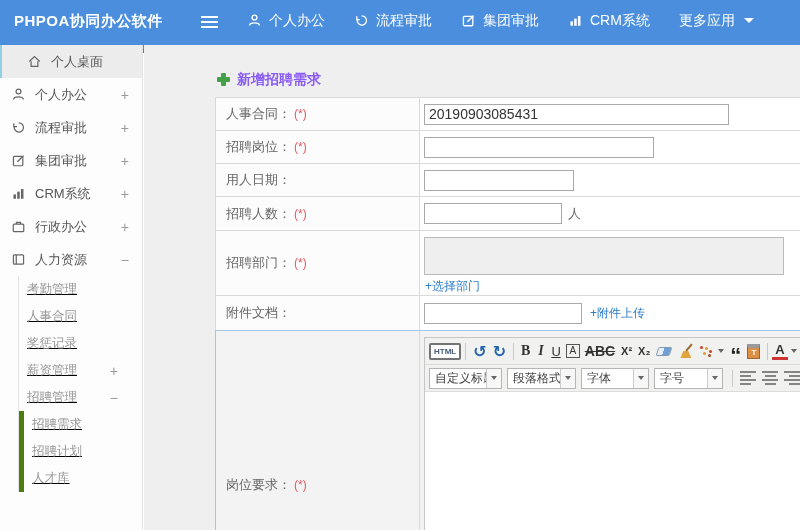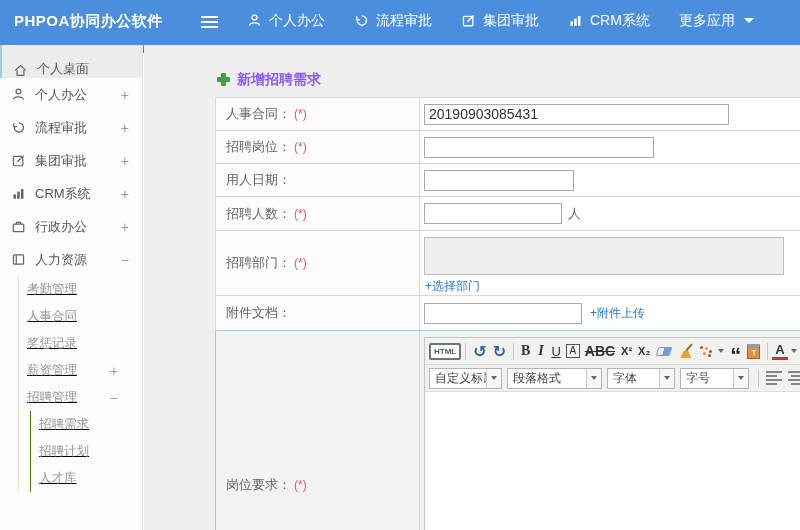--- a/index.html
+++ b/index.html
@@ -14,24 +14,24 @@
   .hamburger { position:absolute; left:201px; top:16px; width:17px; height:12px;
     background:repeating-linear-gradient(to bottom,#fff 0 2px,transparent 2px 5px); }
   .topnav { position:absolute; left:247px; top:0; height:41px; display:flex; align-items:center; gap:29px; }
   .nav-item { display:flex; align-items:center; gap:7px; color:#fff; font-size:14px; cursor:pointer; white-space:nowrap; }
   .caret-down { width:0; height:0; border-left:5px solid transparent; border-right:5px solid transparent; border-top:5px solid #fff; margin-left:2px; }
 
   
   .sidebar { position:absolute; left:0; top:45px; width:143px; height:485px; background:#fdfdfd; border-right:1px solid #e2e2e2; }
   .side-item { position:relative; height:33px; display:flex; align-items:center; padding-left:11px; color:#555; font-size:13px; cursor:pointer; }
   .side-item svg { margin-right:9px; flex:none; }
-  .side-item.active { background:#ececec; border-left:2px solid #92cfe4; padding-left:11px;align-items:flex-end; }
+  .side-item.active { background:#ececec; border-left:2px solid #92cfe4; padding-left:25px; }
   .expander { position:absolute; right:13px; color:#9a9a9a; font-size:14px; line-height:1; }
   .sub1 { margin-left:18px; border-left:1px solid #e3e3e3;text-decoration:underline; }
-  .sub2 { margin-left:11px; border-left:1px solid #4d7c0f; }
+  .sub2 { border-left:5px solid #4d7c0f; }
   .side-sub { position:relative; height:27px; display:flex; align-items:center; padding-left:8px; color:#979797; font-size:12.5px; cursor:pointer; }
   .side-sub .expander { right:24px; }
 
   
   .main { position:absolute; left:144px; top:45px; width:760px; height:485px; background:#efefef; }
   .page-title { display:flex; align-items:center; gap:7px; padding:17px 0 0 73px; height:52px; }
   .page-title .title-text { font-size:14px; font-weight:bold; color:#8b5cf6; }
   .plus-ic { position:relative; width:13px; height:13px; flex:none; }
   .plus-ic::before { content:""; position:absolute; left:0; top:4px; width:13px; height:5px; background:#43a047; border-radius:1px; }
   .plus-ic::after { content:""; position:absolute; left:4px; top:0; width:5px; height:13px; background:#43a047; border-radius:1px; }
@@ -83,21 +83,21 @@
                       box-shadow:5px 1px 0 #e09a3c, 9px 4px 0 #cc4422, 3px 6px 0 #e09a3c, 8px 8px 0 #995522; }
   .caret-sm { width:0; height:0; border-left:3.5px solid transparent; border-right:3.5px solid transparent; border-top:4px solid #666; margin:0 3px; flex:none; }
   .btn-quote { font-size:22px; font-weight:bold; color:#222; line-height:4px; padding-top:10px; }
   .ic-paste { width:13px; height:15px; margin:0 3px; background:#dd8f44; border:1px solid #996633; border-top:4px solid #9a9a9a;
               display:flex; align-items:center; justify-content:center; color:#fff; font-size:8px; font-weight:bold; flex:none; }
   .btn-fcolor { font-weight:bold; font-size:13px; border-bottom:3px solid #cc3333; height:17px; }
   .btn-bgcolor { font-weight:bold; font-size:13px; border-bottom:3px solid #e8a33c; height:17px; }
   .ed-dd { display:flex; align-items:center; height:21px; border:1px solid #b5b5b5; background:#fff; margin-right:5px; cursor:pointer; flex:none; }
   .dd-label { flex:1; font-size:12px; color:#444; padding:0 5px; white-space:nowrap; overflow:hidden; }
   .dd-arrow { width:15px; height:100%; border-left:1px solid #ccc; display:flex; align-items:center; justify-content:center; background:#f7f7f7; }
-  .dd1 { width:73px; } .dd2 { width:95px; } .dd3 { width:68px; } .dd4 { width:69px; }
+  .dd1 { width:73px; } .dd2 { width:69px; } .dd3 { width:68px; } .dd4 { width:69px; }
   .align-ic { width:16px; height:14px; margin:0 3px; background-repeat:no-repeat; cursor:pointer; flex:none;
     background-image:linear-gradient(#858585,#858585),linear-gradient(#858585,#858585),linear-gradient(#858585,#858585),linear-gradient(#858585,#858585); }
   .al-left   { background-size:16px 2px,11px 2px,16px 2px,11px 2px; background-position:0 0,0 4px,0 8px,0 12px; }
   .al-center { background-size:16px 2px,11px 2px,16px 2px,11px 2px; background-position:0 0,50% 4px,0 8px,50% 12px; }
   .al-right  { background-size:16px 2px,11px 2px,16px 2px,11px 2px; background-position:0 0,100% 4px,0 8px,100% 12px; }
 </style>
 </head>
 <body>
 
 <div class="screen">

